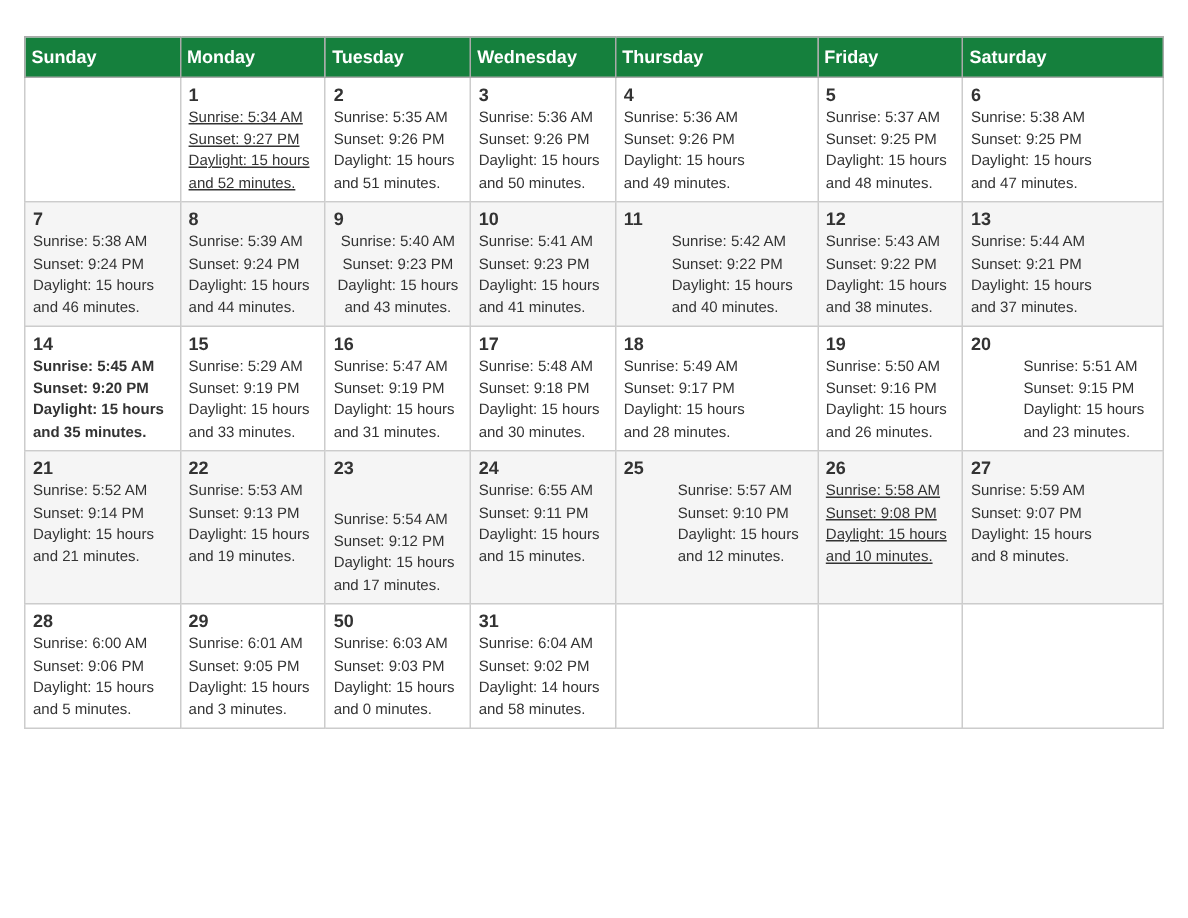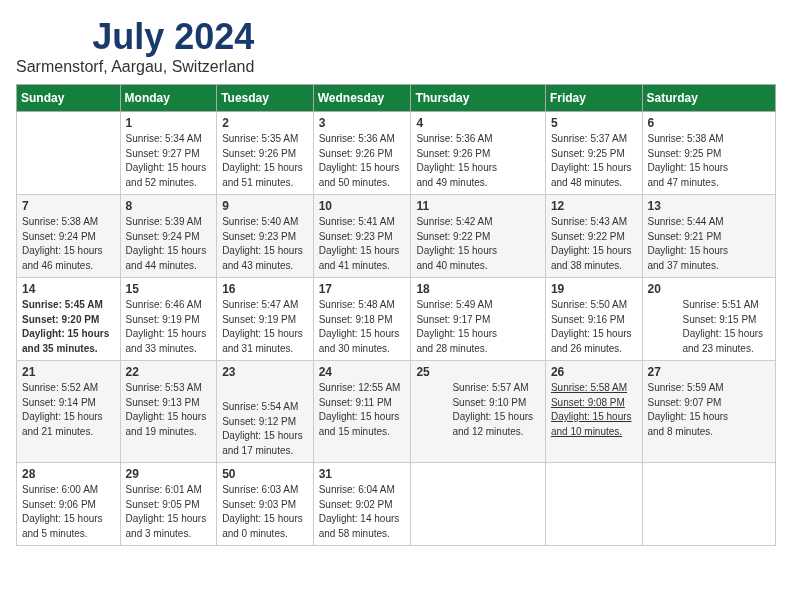--- a/index.html
+++ b/index.html
@@ -80,44 +80,40 @@
       color: #333;
     }
     .empty-cell {
       background: #fff !important;
     }
   </style>
 </head>
 <body>
 
 <div class="header-area">
-  <div class="title-area">
-    <div class="month-title">July 2024</div>
-    <div class="location-title">Sarmenstorf, Aargau, Switzerland</div>
-  </div>
 </div>
 
 <table>
   <thead>
     <tr>
     <th>Sunday</th>
         <th>Monday</th>
         <th>Tuesday</th>
         <th>Wednesday</th>
         <th>Thursday</th>
         <th>Friday</th>
         <th>Saturday</th>
       </tr>
   </thead>
   <tbody id="calendar-body">
   <tr>
         <td class="empty-cell"></td>
         <td>
           <span class="day-number">1</span>
-          <div class="day-info" style="white-space: pre-line;">Sunrise: 5:34 AM
+          <div class="day-info" style="white-space: pre-line; text-decoration: underline;">Sunrise: 5:34 AM
 Sunset: 9:27 PM
 Daylight: 15 hours
 and 52 minutes.</div>
         </td>
         <td>
           <span class="day-number">2</span>
           <div class="day-info" style="white-space: pre-line;">Sunrise: 5:35 AM
 Sunset: 9:26 PM
 Daylight: 15 hours
 and 51 minutes.</div>
@@ -161,35 +157,35 @@
         </td>
         <td>
           <span class="day-number">8</span>
           <div class="day-info" style="white-space: pre-line;">Sunrise: 5:39 AM
 Sunset: 9:24 PM
 Daylight: 15 hours
 and 44 minutes.</div>
         </td>
         <td>
           <span class="day-number">9</span>
-          <div class="day-info" style="white-space: pre-line;">Sunrise: 5:40 AM
+          <div class="day-info" style="white-space: pre-line; text-align: center;">Sunrise: 5:40 AM
 Sunset: 9:23 PM
 Daylight: 15 hours
 and 43 minutes.</div>
         </td>
         <td>
           <span class="day-number">10</span>
           <div class="day-info" style="white-space: pre-line;">Sunrise: 5:41 AM
 Sunset: 9:23 PM
 Daylight: 15 hours
 and 41 minutes.</div>
         </td>
         <td>
           <span class="day-number">11</span>
-          <div class="day-info" style="white-space: pre-line;">Sunrise: 5:42 AM
+          <div class="day-info" style="white-space: pre-line; margin-left: 32px;">Sunrise: 5:42 AM
 Sunset: 9:22 PM
 Daylight: 15 hours
 and 40 minutes.</div>
         </td>
         <td>
           <span class="day-number">12</span>
           <div class="day-info" style="white-space: pre-line;">Sunrise: 5:43 AM
 Sunset: 9:22 PM
 Daylight: 15 hours
 and 38 minutes.</div>
@@ -205,21 +201,21 @@
       <tr>
         <td>
           <span class="day-number">14</span>
           <div class="day-info" style="white-space: pre-line; font-weight: bold;">Sunrise: 5:45 AM
 Sunset: 9:20 PM
 Daylight: 15 hours
 and 35 minutes.</div>
         </td>
         <td>
           <span class="day-number">15</span>
-          <div class="day-info" style="white-space: pre-line;">Sunrise: 6:46 AM
+          <div class="day-info" style="white-space: pre-line;">Sunrise: 5:29 AM
 Sunset: 9:19 PM
 Daylight: 15 hours
 and 33 minutes.</div>
         </td>
         <td>
           <span class="day-number">16</span>
           <div class="day-info" style="white-space: pre-line;">Sunrise: 5:47 AM
 Sunset: 9:19 PM
 Daylight: 15 hours
 and 31 minutes.</div>
@@ -270,21 +266,21 @@
         </td>
         <td>
           <span class="day-number">23</span>
           <div class="day-info" style="white-space: pre-line; margin-top: 21px;">Sunrise: 5:54 AM
 Sunset: 9:12 PM
 Daylight: 15 hours
 and 17 minutes.</div>
         </td>
         <td>
           <span class="day-number">24</span>
-          <div class="day-info" style="white-space: pre-line;">Sunrise: 12:55 AM
+          <div class="day-info" style="white-space: pre-line;">Sunrise: 6:55 AM
 Sunset: 9:11 PM
 Daylight: 15 hours
 and 15 minutes.</div>
         </td>
         <td>
           <span class="day-number">25</span>
           <div class="day-info" style="white-space: pre-line; margin-left: 36px;">Sunrise: 5:57 AM
 Sunset: 9:10 PM
 Daylight: 15 hours
 and 12 minutes.</div>

